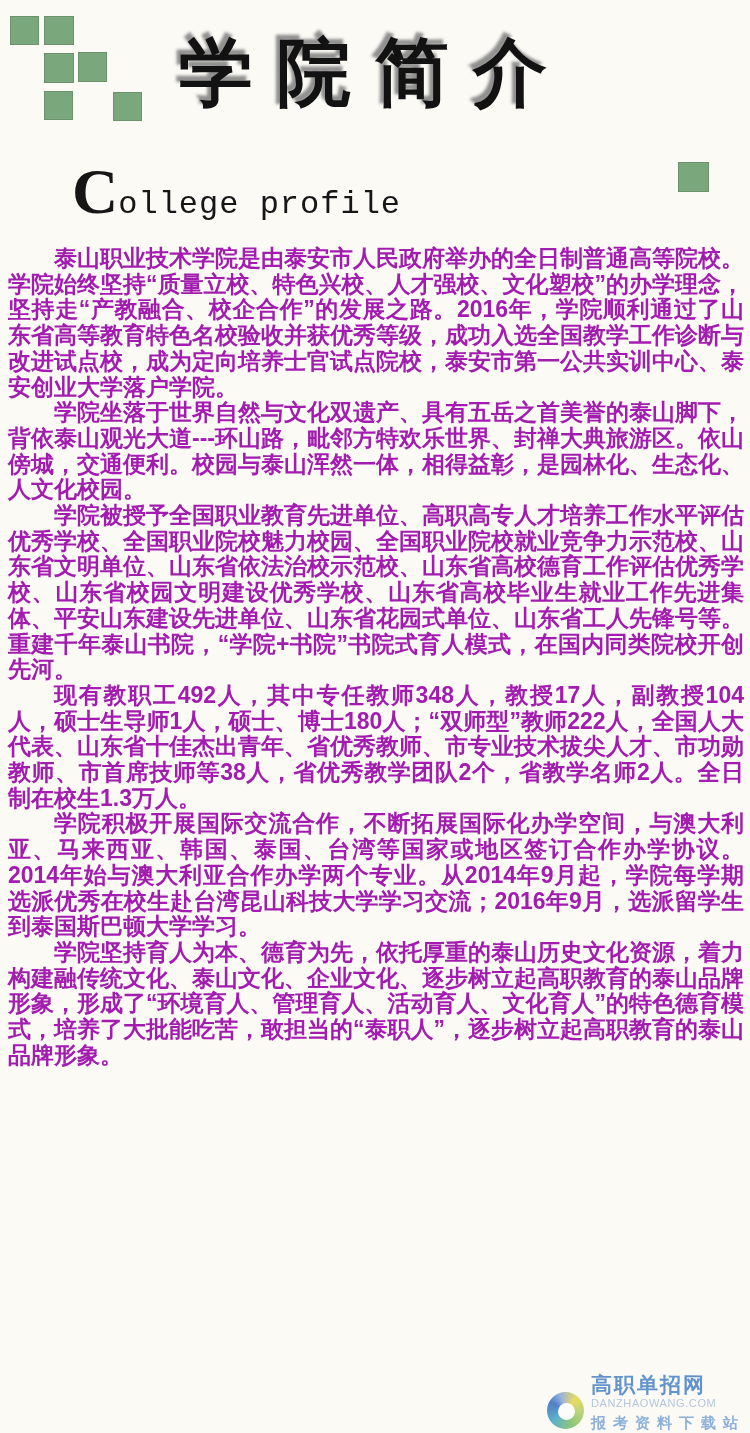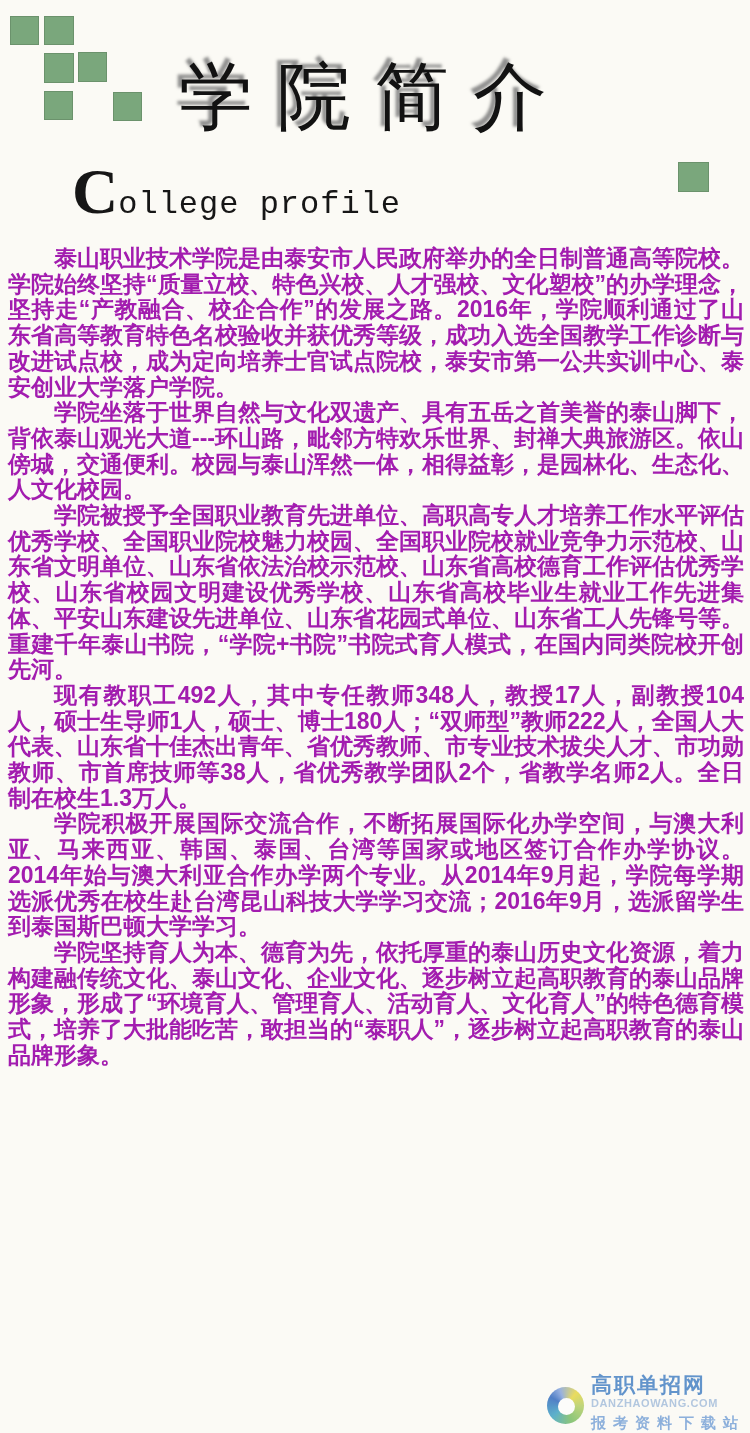--- a/index.html
+++ b/index.html
@@ -22,26 +22,26 @@
   .sq2{left:44px;top:16px;width:30px;height:29px;}
   .sq3{left:44px;top:53px;width:30px;height:30px;}
   .sq4{left:78px;top:52px;width:29px;height:30px;}
   .sq5{left:44px;top:91px;width:29px;height:29px;}
   .sq6{left:113px;top:92px;width:29px;height:29px;}
   .sq-right{left:678px;top:162px;width:31px;height:30px;}
 
   
   .title-zh{
     position:absolute;
-    top:54px;
+    top:30px;
     left:0;
     width:100%;
     text-align:center;
     font-family:"Liberation Serif","DejaVu Serif",serif;
-    font-weight:normal;
+    font-weight:bold;
     font-size:74px;
     line-height:86px;
     letter-spacing:24px;
     box-sizing:border-box;
     color:#121212;
     text-shadow:-4px -5px 3px rgba(125,125,125,0.85);
     white-space:nowrap;
   }
 
   
@@ -81,21 +81,21 @@
     margin:0;
     text-indent:2em;
   }
 
   
   .watermark{
     position:absolute;
     right:5px;
     top:1374px;
     display:flex;
-    align-items:center;
+    align-items:flex-end;
     gap:7px;
     opacity:0.88;
   }
   .wm-logo{
     width:37px;height:37px;
     margin-top:8px;
     border-radius:50%;
     background:conic-gradient(from 230deg,
       #47a7c6 0deg, #3a6fc0 70deg, #8aa7dd 110deg,
       #e8d84a 170deg, #b9d06a 220deg, #7dbf6a 290deg, #47a7c6 360deg);
@@ -116,21 +116,21 @@
     line-height:22px;
     font-weight:bold;
     color:#4e86c6;
     letter-spacing:2px;
   }
   .wm-domain{
     font-size:11px;
     line-height:12px;
     color:#a9c0dc;
     letter-spacing:0.6px;
-    font-weight:bold;
+    font-weight:normal;
     margin-top:1px;
   }
   .wm-slogan{
     font-size:15px;
     line-height:12px;
     color:#7ea6d8;
     letter-spacing:7px;
     margin-top:8px;
     white-space:nowrap;
     font-weight:bold;

